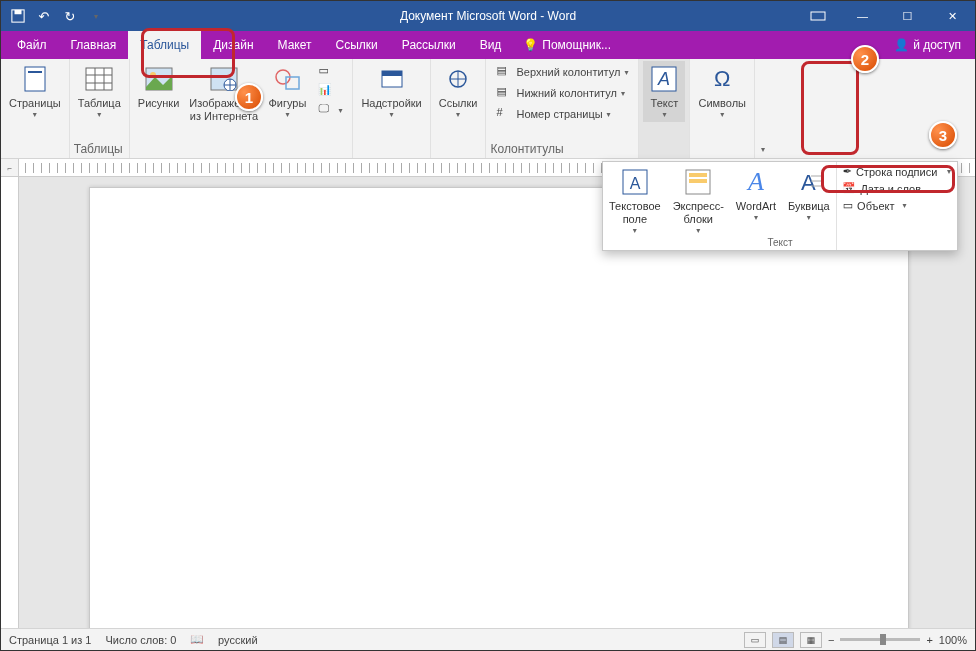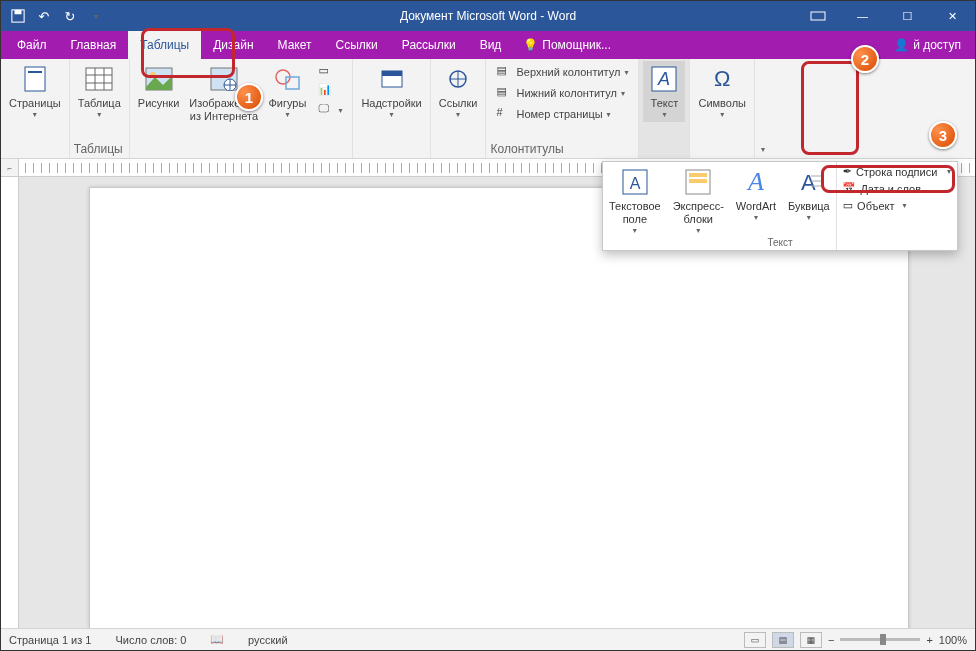--- a/index.html
+++ b/index.html
@@ -24,21 +24,21 @@
 .small-stack { display: flex; flex-direction: column; gap: 1px; padding: 2px; }
 .small-btn { display: flex; align-items: center; gap: 4px; padding: 1px 4px; cursor: pointer; white-space: nowrap; }
 .small-btn .sicon { width: 16px; height: 16px; flex-shrink: 0; }
 .drop-arrow { font-size: 8px; color: #666; }
 .ruler-h { height: 18px; background: #fff; border-bottom: 1px solid #ccc; position: relative; font-size: 8px; color: #777; overflow: hidden; }
 .ruler-h::before { content: ""; position: absolute; left: 0; right: 0; top: 4px; height: 10px; background: repeating-linear-gradient(to right, #aaa 0 1px, transparent 1px 8px); }
 .workspace { position: absolute; top: 176px; bottom: 22px; left: 0; right: 0; background: #e6e6e6; display: flex; }
 .ruler-v { width: 18px; background: #fff; border-right: 1px solid #ccc; }
 .doc-area { flex: 1; overflow: auto; position: relative; background: #e6e6e6; }
 .page { position: absolute; left: 70px; top: 10px; width: 820px; height: 600px; background: #fff; box-shadow: 0 0 4px rgba(0,0,0,.15); border: 1px solid #c8c8c8; }
-.statusbar { position: absolute; bottom: 0; left: 0; right: 0; height: 22px; background: #f3f3f3; border-top: 1px solid #d4d4d4; display: flex; align-items: center; font-size: 11px; color: #444; padding: 0 8px; gap: 24px; }
+.statusbar { position: absolute; bottom: 0; left: 0; right: 0; height: 22px; background: #f3f3f3; border-top: 1px solid #d4d4d4; display: flex; align-items: center; font-size: 11px; color: #444; padding: 0 8px; gap: 14px; }
 .statusbar .right { margin-left: auto; display: flex; align-items: center; gap: 6px; }
 .view-btn { width: 22px; height: 16px; border: 1px solid #bbb; font-size: 9px; display: flex; align-items: center; justify-content: center; }
 .zoom-slider { width: 80px; height: 3px; background: #bbb; position: relative; }
 .zoom-slider::after { content: ""; position: absolute; left: 50%; top: -4px; width: 6px; height: 11px; background: #888; }
 
 
 .annot-box { position: absolute; border: 3px solid #c1272d; border-radius: 8px; pointer-events: none; z-index: 50; }
 .annot-num { position: absolute; width: 28px; height: 28px; border-radius: 50%; background: radial-gradient(circle at 30% 30%, #ff914d, #d84a00); border: 2px solid #fff; color: #fff; font-weight: bold; display: flex; align-items: center; justify-content: center; font-size: 15px; box-shadow: 0 1px 3px rgba(0,0,0,.5); z-index: 60; }
 
 .text-dropdown { position: absolute; top: 160px; left: 601px; width: 356px; height: 90px; background: #fff; border: 1px solid #c8c8c8; box-shadow: 0 4px 10px rgba(0,0,0,.25); display: flex; font-size: 11px; color: #333; z-index: 40; }

